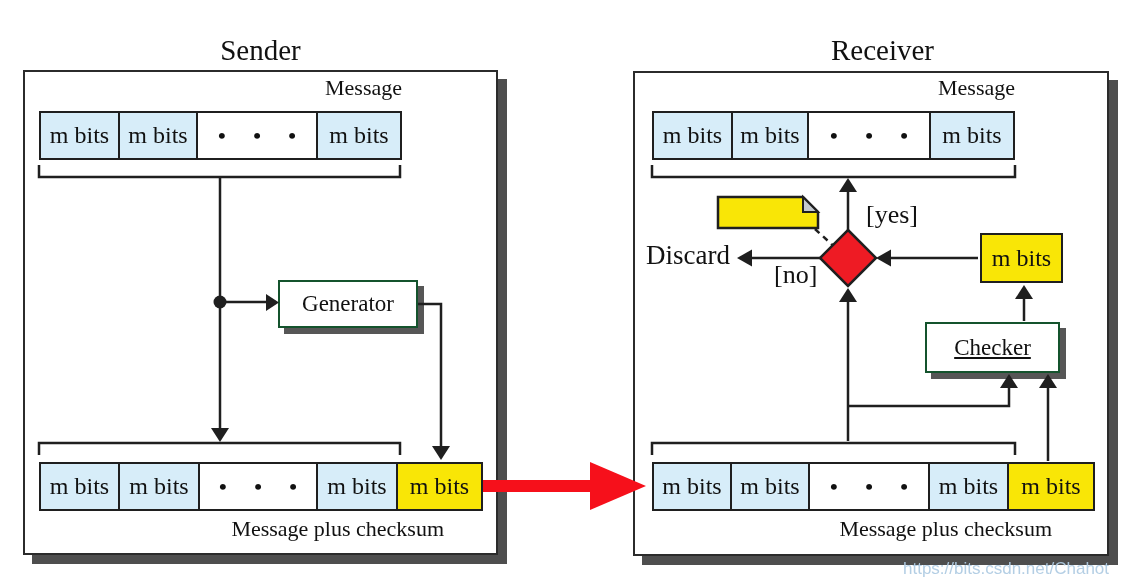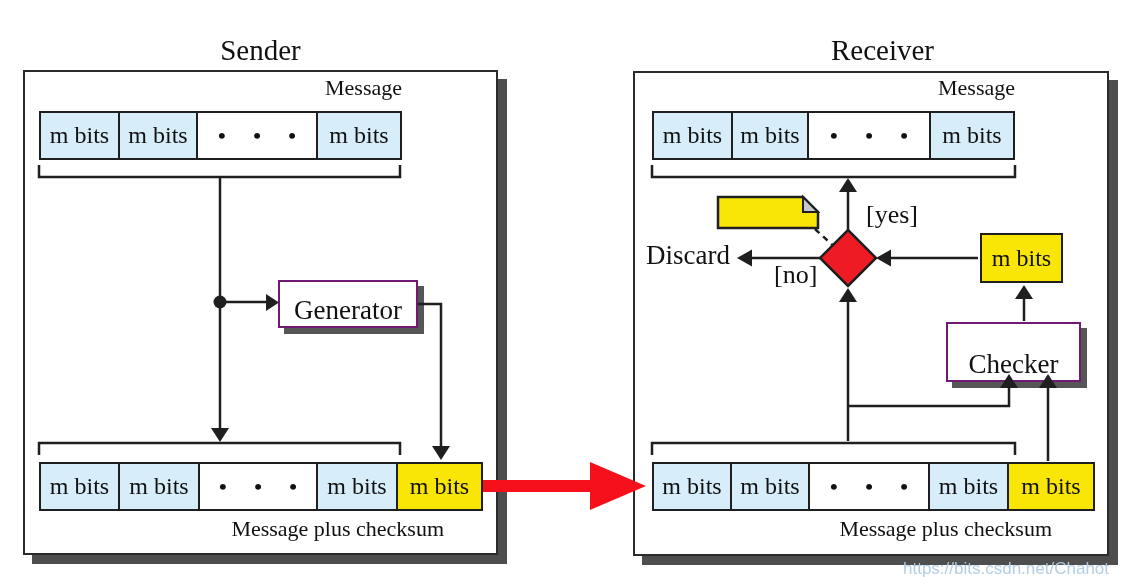--- a/index.html
+++ b/index.html
@@ -20,23 +20,23 @@
   }
   .cell{
     display:flex;align-items:center;justify-content:center;
     font-size:24px;box-sizing:border-box;height:100%;
   }
   .cell + .cell{border-left:2px solid #1f1f1f;}
   .cell.blue{background:#d7edf9;}
   .cell.yellow{background:#f9e606;}
   .cell.dots{background:#ffffff;font-size:22px;letter-spacing:11px;font-weight:bold;padding-left:11px;}
   .procbox{
-    position:absolute;display:flex;align-items:flex-end;justify-content:center;
-    background:#ffffff;border:2px solid #701a75;box-sizing:border-box;
-    font-size:27px;box-shadow:6px 6px 0 0 #565656;
+    position:absolute;display:flex;align-items:center;justify-content:center;
+    background:#ffffff;border:2px solid #14532d;box-sizing:border-box;
+    font-size:23px;box-shadow:6px 6px 0 0 #565656;
   }
   .ybox{
     position:absolute;display:flex;align-items:center;justify-content:center;
     background:#f9e606;border:2px solid #1f1f1f;box-sizing:border-box;font-size:24px;
   }
   .overlay{position:absolute;left:0;top:0;width:1131px;height:587px;pointer-events:none;}
   .watermark{
     position:absolute;left:903px;top:559px;font-family:"Liberation Sans","DejaVu Sans",sans-serif;
     font-size:17px;color:rgba(175,203,227,0.95);white-space:nowrap;
   }
@@ -82,21 +82,21 @@
   </div>
 
   <div class="small-lbl" style="left:856px;top:200px;font-size:26px;margin-left:10px;">[yes]</div>
   <div class="small-lbl" style="left:646px;top:240px;font-size:27px;">Discard</div>
   <div class="small-lbl" style="left:774px;top:260px;font-size:26px;">[no]</div>
   <div class="small-lbl" style="left:718px;top:199px;width:88px;text-align:center;font-size:24px;">All 0's</div>
 
   <div class="ybox" style="left:980px;top:233px;width:83px;height:50px;">
     <span>m bits</span>
   </div>
-  <div class="procbox" style="left:946px;top:322px;width:135px;height:60px;">
+  <div class="procbox" style="left:925px;top:322px;width:135px;height:51px;text-decoration:underline;">
     <span>Checker</span>
   </div>
 
   <div class="row" style="left:652px;top:462px;width:443px;height:49px;">
     <div class="cell blue" style="width:76px;">m bits</div>
     <div class="cell blue" style="width:78px;">m bits</div>
     <div class="cell dots" style="width:120px;">• • •</div>
     <div class="cell blue" style="width:79px;">m bits</div>
     <div class="cell yellow" style="flex:1;">m bits</div>
   </div>

